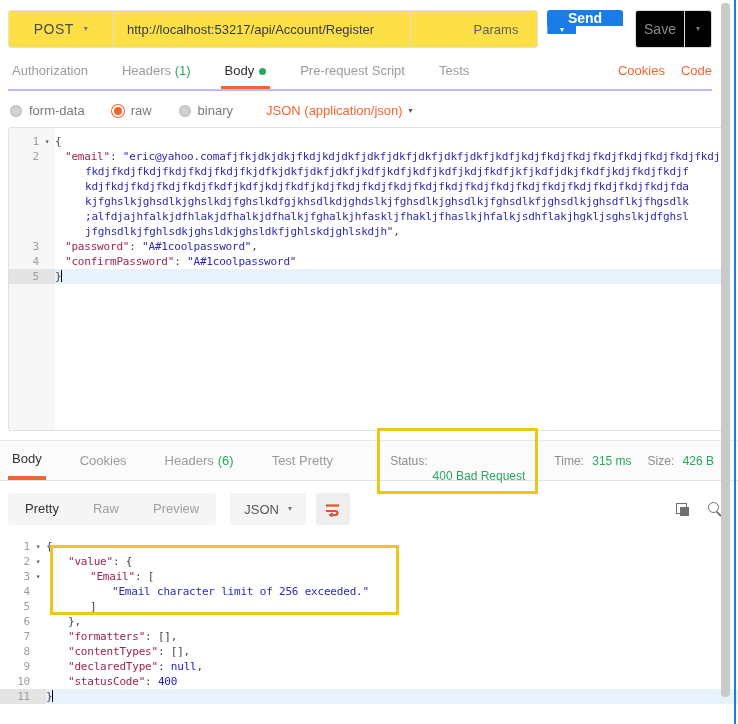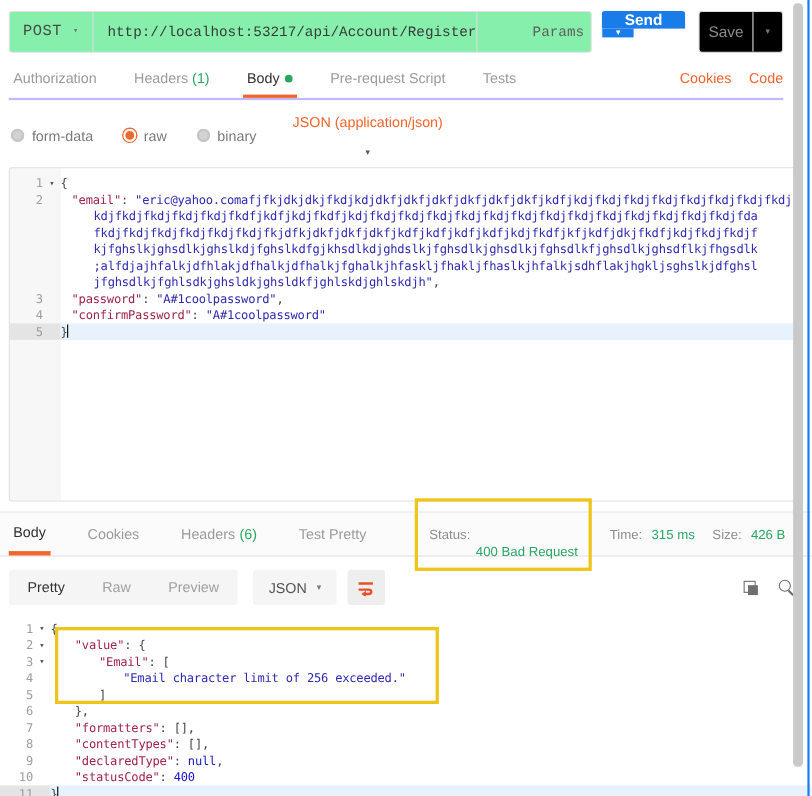--- a/index.html
+++ b/index.html
@@ -2,21 +2,21 @@
 <html style="--orange: #f0662f; --green: #29a760; --blue: #1a7ce8; --yellow: #eec51b;"><head>
 <meta charset="utf-8">
 <style>
   html,body{margin:0;padding:0;}
   body{
     width:738px;height:724px;position:relative;overflow:hidden;background:#fff;
     font-family:"Liberation Sans",sans-serif;color:#333;
   }
   
   .topbar{display:flex;align-items:stretch;margin:10px 26px 0 8px;height:38px;}
-  .url-group{flex:1;display:flex;background:#86efac;border:1px solid #e2e2e2;border-radius:3px;overflow:hidden;font-family:Liberation Mono, monospace;}
+  .url-group{flex:1;display:flex;background:#fde047;border:1px solid #e2e2e2;border-radius:3px;overflow:hidden;}
   .method-cell{width:104px;display:flex;align-items:center;justify-content:center;gap:10px;
     border-right:1px solid #ddd;color:#4a4a4a;font-size:14px;letter-spacing:.5px;cursor:pointer;}
   .url-cell{flex:1;display:flex;align-items:center;padding-left:13px;font-size:13px;color:#3a3a3a;}
   .params-cell{width:82px;display:flex;align-items:center;justify-content:center;
     border-left:1px solid #ddd;color:#5e5e5e;font-size:13px;cursor:pointer;padding-left:44px;}
   .caret{font-size:8px;color:#777;line-height:1;}
   .send-group{display:flex;margin-left:9px;border-radius:3px;overflow:hidden;flex-direction:column;}
   .send-btn{width:76px;background:var(--blue);color:#fff;font-size:14px;font-weight:bold;
     display:flex;align-items:center;justify-content:center;cursor:pointer;}
   .send-caret{width:28px;background:var(--blue);border-left:1px solid rgba(255,255,255,.35);
@@ -31,21 +31,21 @@
   .rtab.active{color:#303030;border-bottom:3px solid var(--orange);padding-bottom:8px;}
   .rtab .cnt{color:var(--green);}
   .dot{display:inline-block;width:7px;height:7px;border-radius:50%;background:var(--green);margin-left:5px;}
   .tab-links{margin-left:auto;display:flex;gap:16px;}
   .tab-links span{color:var(--orange);font-size:13px;padding-bottom:11px;cursor:pointer;}
   
   .type-row{display:flex;align-items:center;margin:12px 8px 0 10px;font-size:13px;color:#7a7a7a;}
   .radio{width:12px;height:12px;border-radius:50%;background:#d2d2d2;box-shadow:inset 0 0 0 2px #c6c6c6;margin-right:7px;cursor:pointer;flex:none;}
   .radio.on{background:var(--orange);box-shadow:inset 0 0 0 2px #fff,0 0 0 1px var(--orange);}
   .type-opt{display:flex;align-items:center;margin-right:27px;cursor:pointer;}
-  .ct-select{display:flex;align-items:center;gap:17px;color:var(--orange);margin-left:6px;cursor:pointer;flex-direction:column;}
+  .ct-select{display:flex;align-items:center;gap:6px;color:var(--orange);margin-left:6px;cursor:pointer;}
   .ct-select .caret{color:#555;}
   
   .cm{font-family:"DejaVu Sans Mono","Liberation Mono",monospace;font-size:11px;line-height:15px;letter-spacing:-0.2px;}
   .req-editor{position:relative;margin:9px 8px 0 8px;height:296px;border:1px solid #e0e0e0;border-radius:3px;
     background:linear-gradient(to right,#f7f7f7 46px,#fff 46px);padding-top:6px;overflow:hidden;}
   .res-editor{position:relative;margin:10px 0 0 0;padding-top:4px;background:#fff;}
   .cm-row{display:flex;}
   .gut{width:46px;flex:none;display:flex;}
   .num{width:30px;text-align:right;color:#9e9e9e;flex:none;}
   .fold{width:16px;text-align:center;color:#555;font-size:8px;line-height:15px;cursor:pointer;}
@@ -178,28 +178,28 @@
         <span class="num">2</span>
         <span class="fold"></span>
       </div>
       <div class="code ind1"><span class="t-k">"email"</span><span class="t-p">: </span><span class="t-s">"eric@yahoo.comafjfkjdkjdkjfkdjkdjdkfjdkfjdkfjdkfjdkfjdkfjkdfjkdjfkdjfkdjfkdjfkdjfkdjfkdjfkdj</span></div>
     </div>
     <div class="cm-row">
       <div class="gut">
         <span class="num"></span>
         <span class="fold"></span>
       </div>
+      <div class="code ind2"><span class="t-s">fkdjfkdjfkdjfkdjfkdjfkdjfkjdfkjdkfjdkfjdkfjkdfjkdfjkdfjkdfjkdjfkdfjkfjkdfjdkjfkdfjkdjfkdjfkdjf</span></div>
+    </div>
+    <div class="cm-row">
+      <div class="gut">
+        <span class="num"></span>
+        <span class="fold"></span>
+      </div>
       <div class="code ind2"><span class="t-s">kdjfkdjfkdjfkdjfkdjfkdfjkdfjkdjfkdfjkdjfkdjfkdjfkdjfkdjfkdjfkdjfkdjfkdjfkdjfkdjfkdjfkdjfkdjfda</span></div>
-    </div>
-    <div class="cm-row">
-      <div class="gut">
-        <span class="num"></span>
-        <span class="fold"></span>
-      </div>
-      <div class="code ind2"><span class="t-s">fkdjfkdjfkdjfkdjfkdjfkdjfkjdfkjdkfjdkfjdkfjkdfjkdfjkdfjkdfjkdjfkdfjkfjkdfjdkjfkdfjkdjfkdjfkdjf</span></div>
     </div>
     <div class="cm-row">
       <div class="gut">
         <span class="num"></span>
         <span class="fold"></span>
       </div>
       <div class="code ind2"><span class="t-s">kjfghslkjghsdlkjghslkdjfghslkdfgjkhsdlkdjghdslkjfghsdlkjghsdlkjfghsdlkfjghsdlkjghsdflkjfhgsdlk</span></div>
     </div>
     <div class="cm-row">
       <div class="gut">

